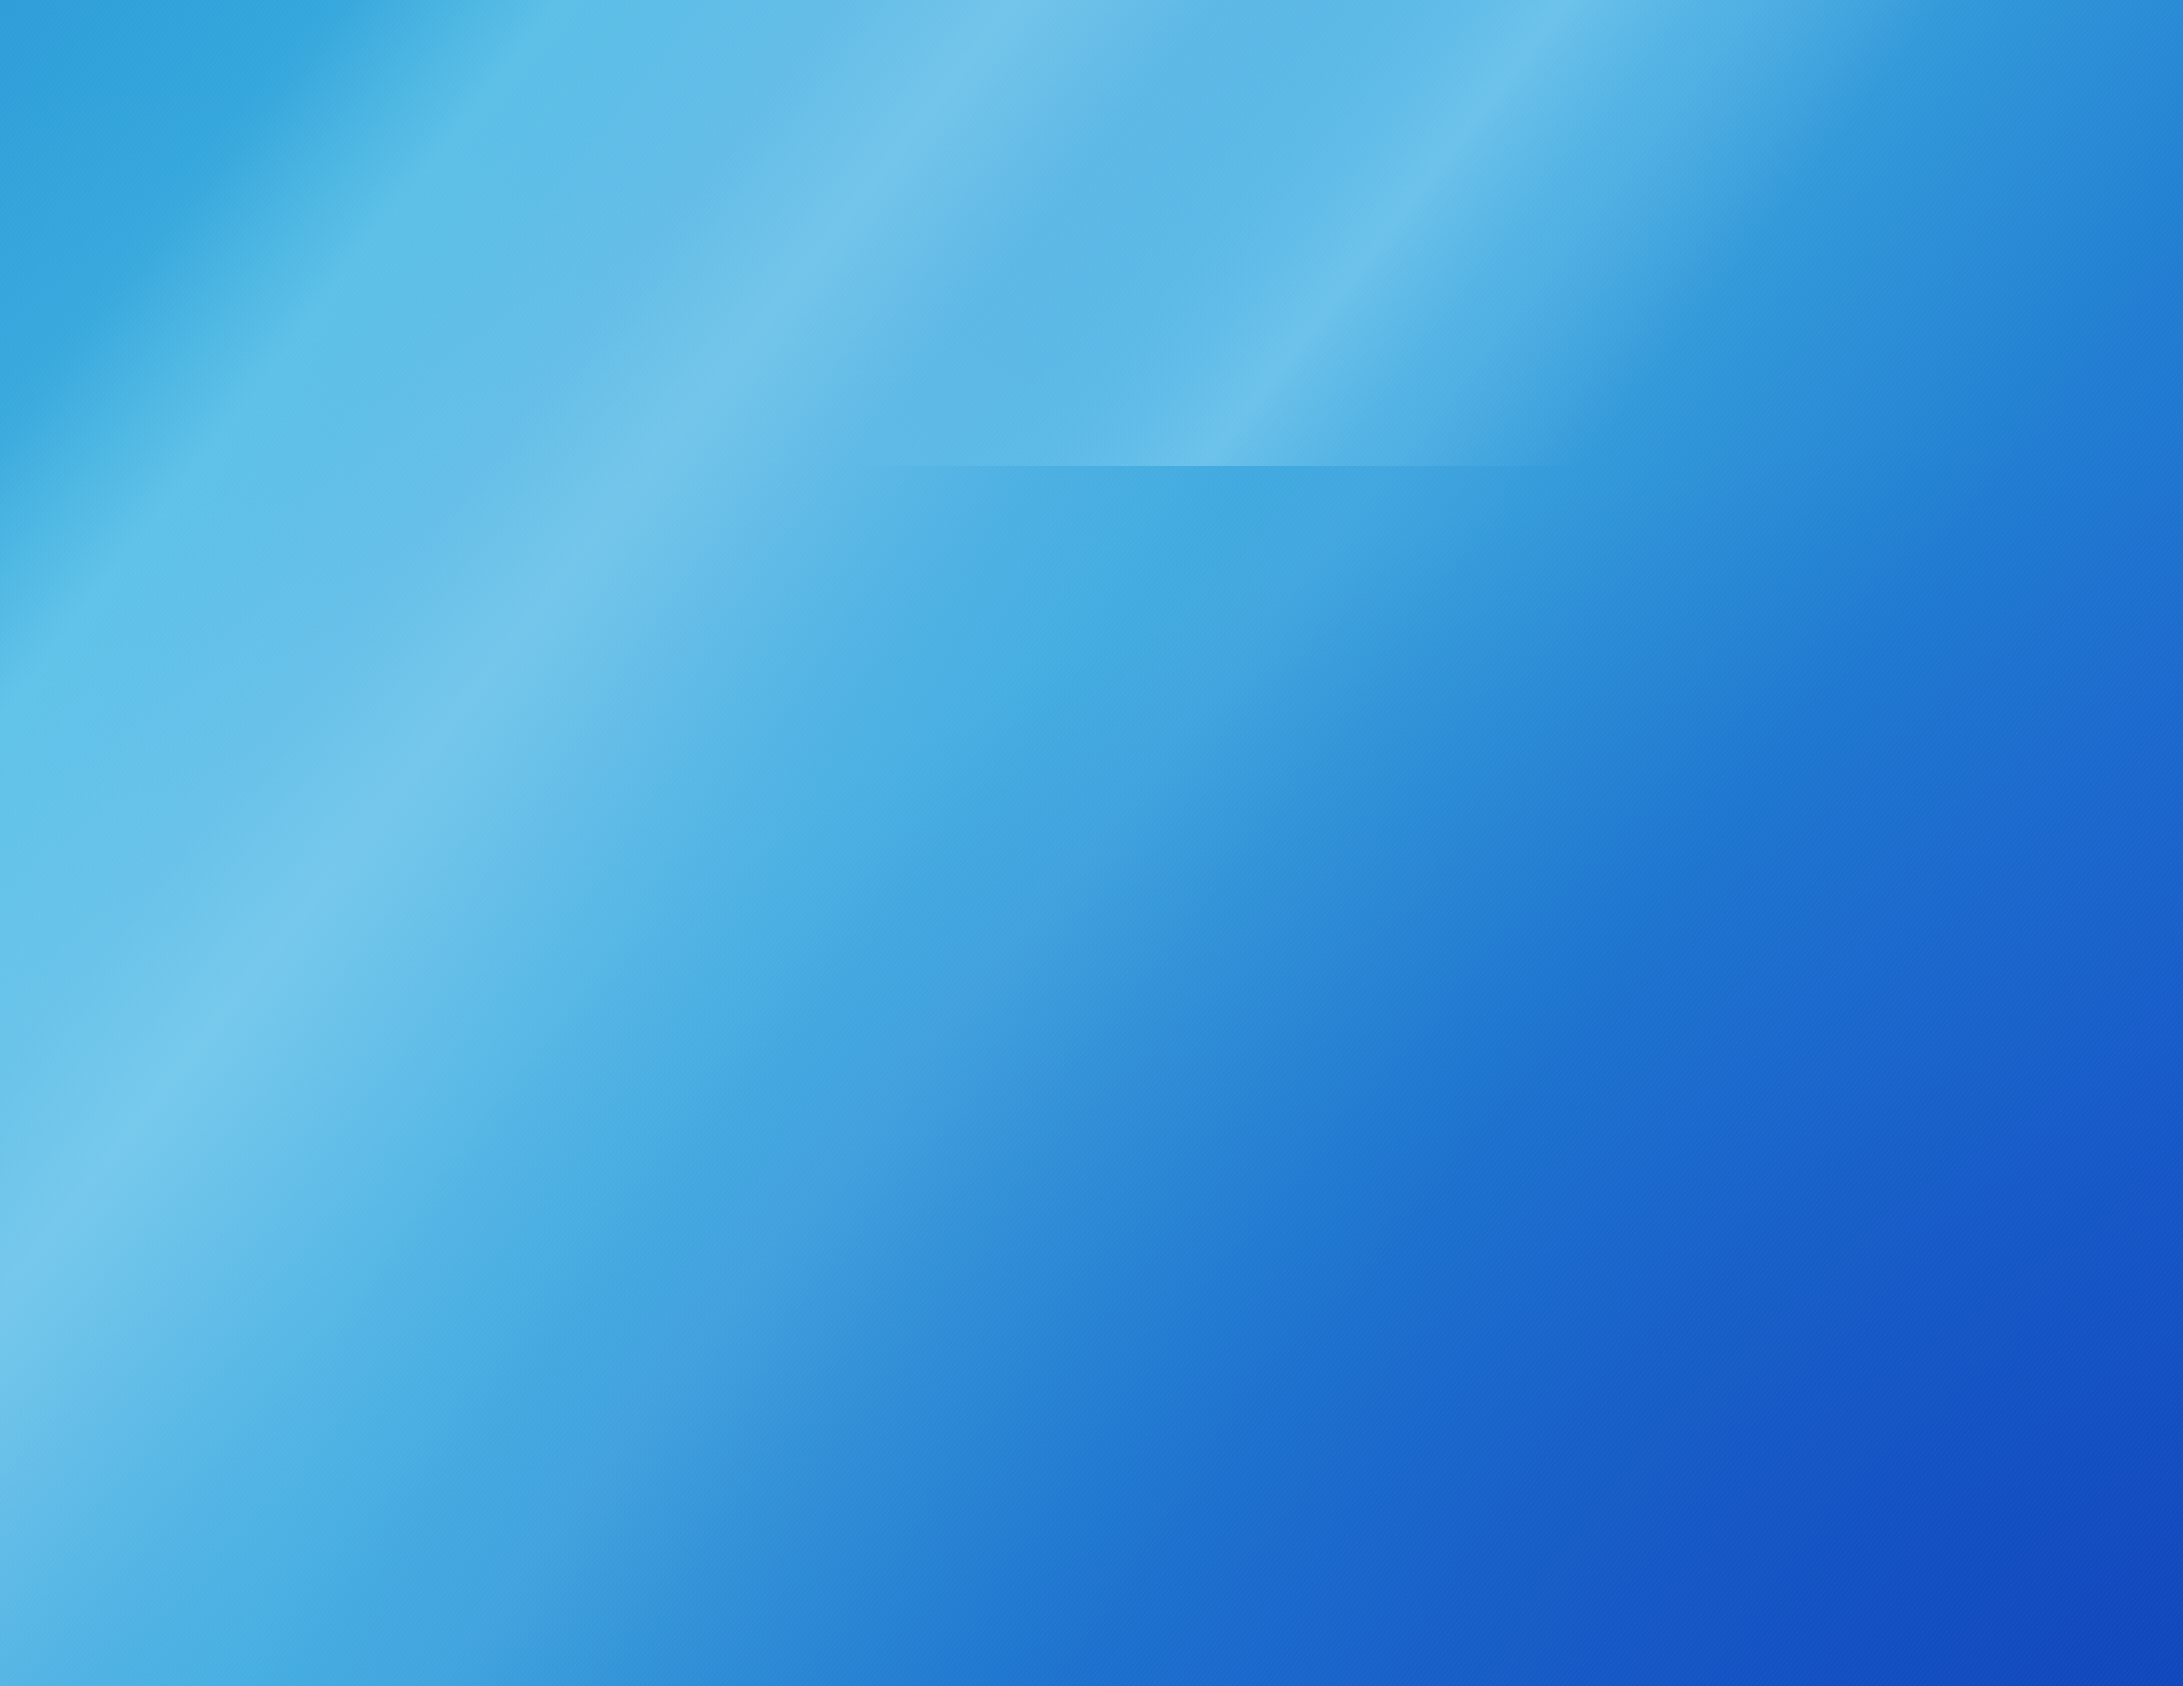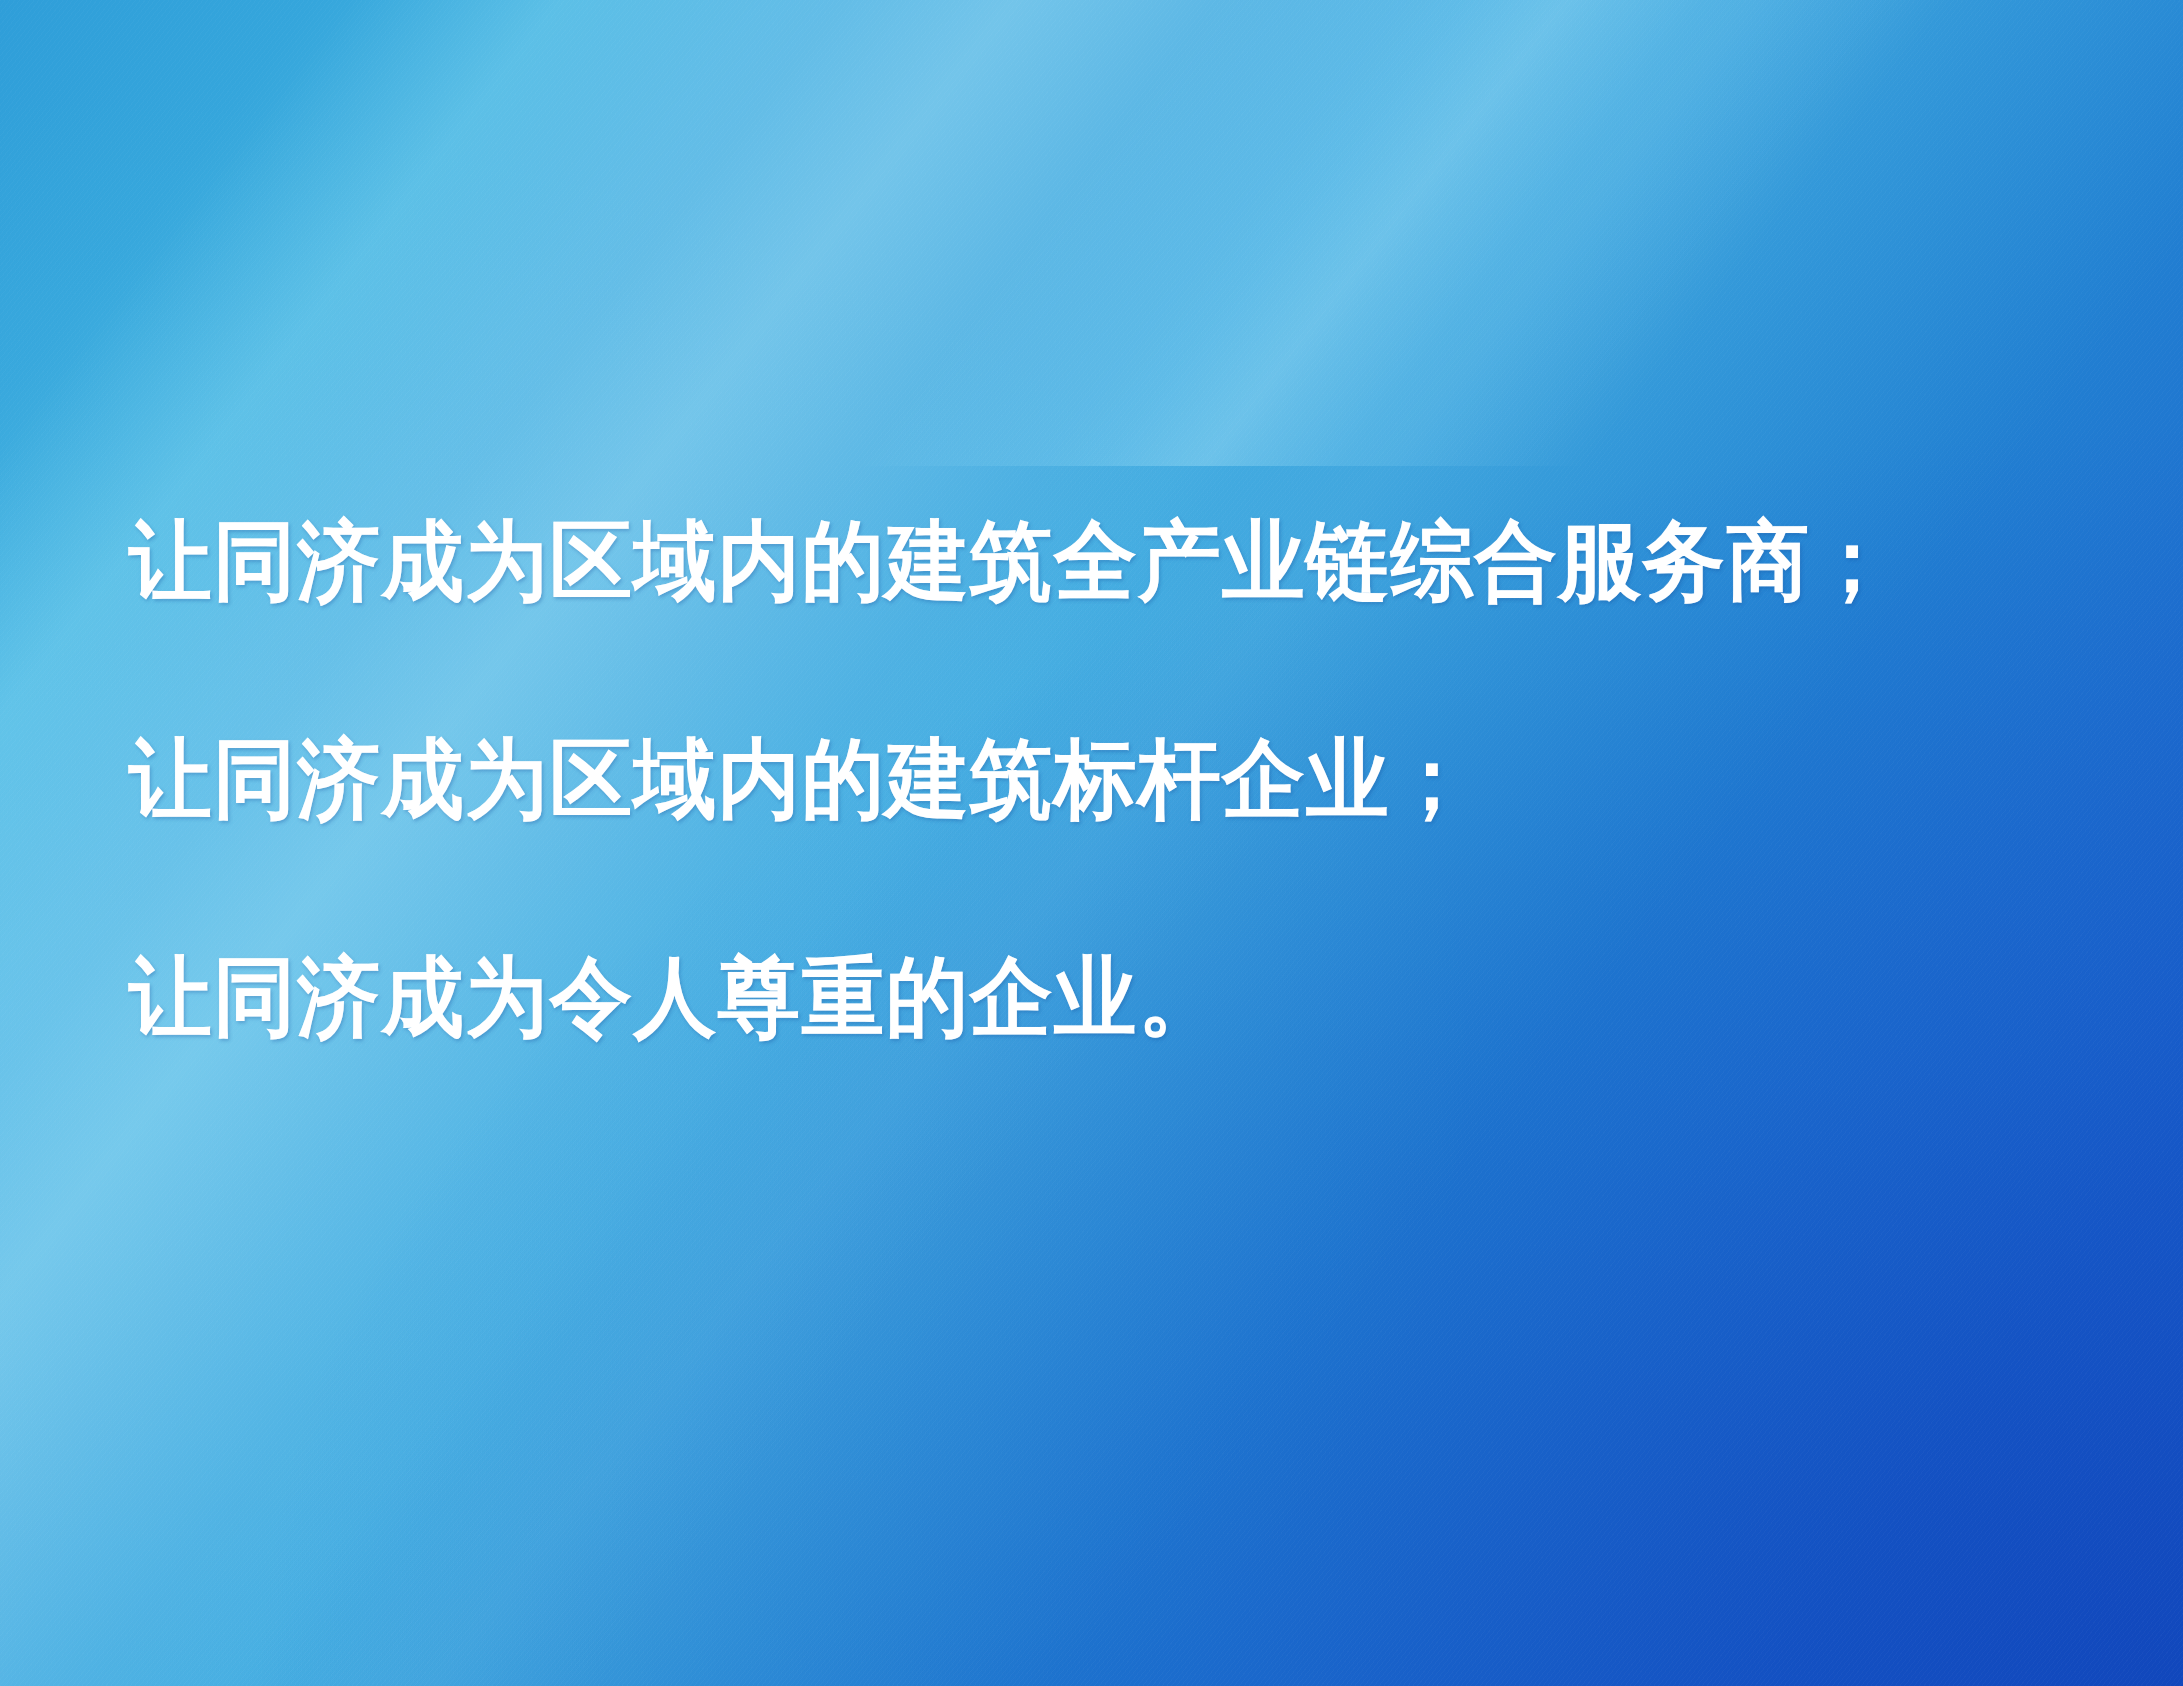--- a/index.html
+++ b/index.html
@@ -131,20 +131,15 @@
 
 <div id="slide">
 
   <div class="bg-layer bg-base"></div>
   <div class="bg-layer bg-band-main"></div>
   <div class="bg-layer bg-band-secondary"></div>
   <div class="bg-layer bg-streak-topright"></div>
   <div class="bg-layer bg-depth"></div>
   <div class="bg-layer bg-grain"></div>
 
-  <div id="text-block">
-    <div class="slogan-line">让同济成为区域内的建筑全产业链综合服务商；</div>
-    <div class="slogan-line">让同济成为区域内的建筑标杆企业；</div>
-    <div class="slogan-line">让同济成为令人尊重的企业。</div>
-  </div>
 
 </div>
 
 
 </body></html>

